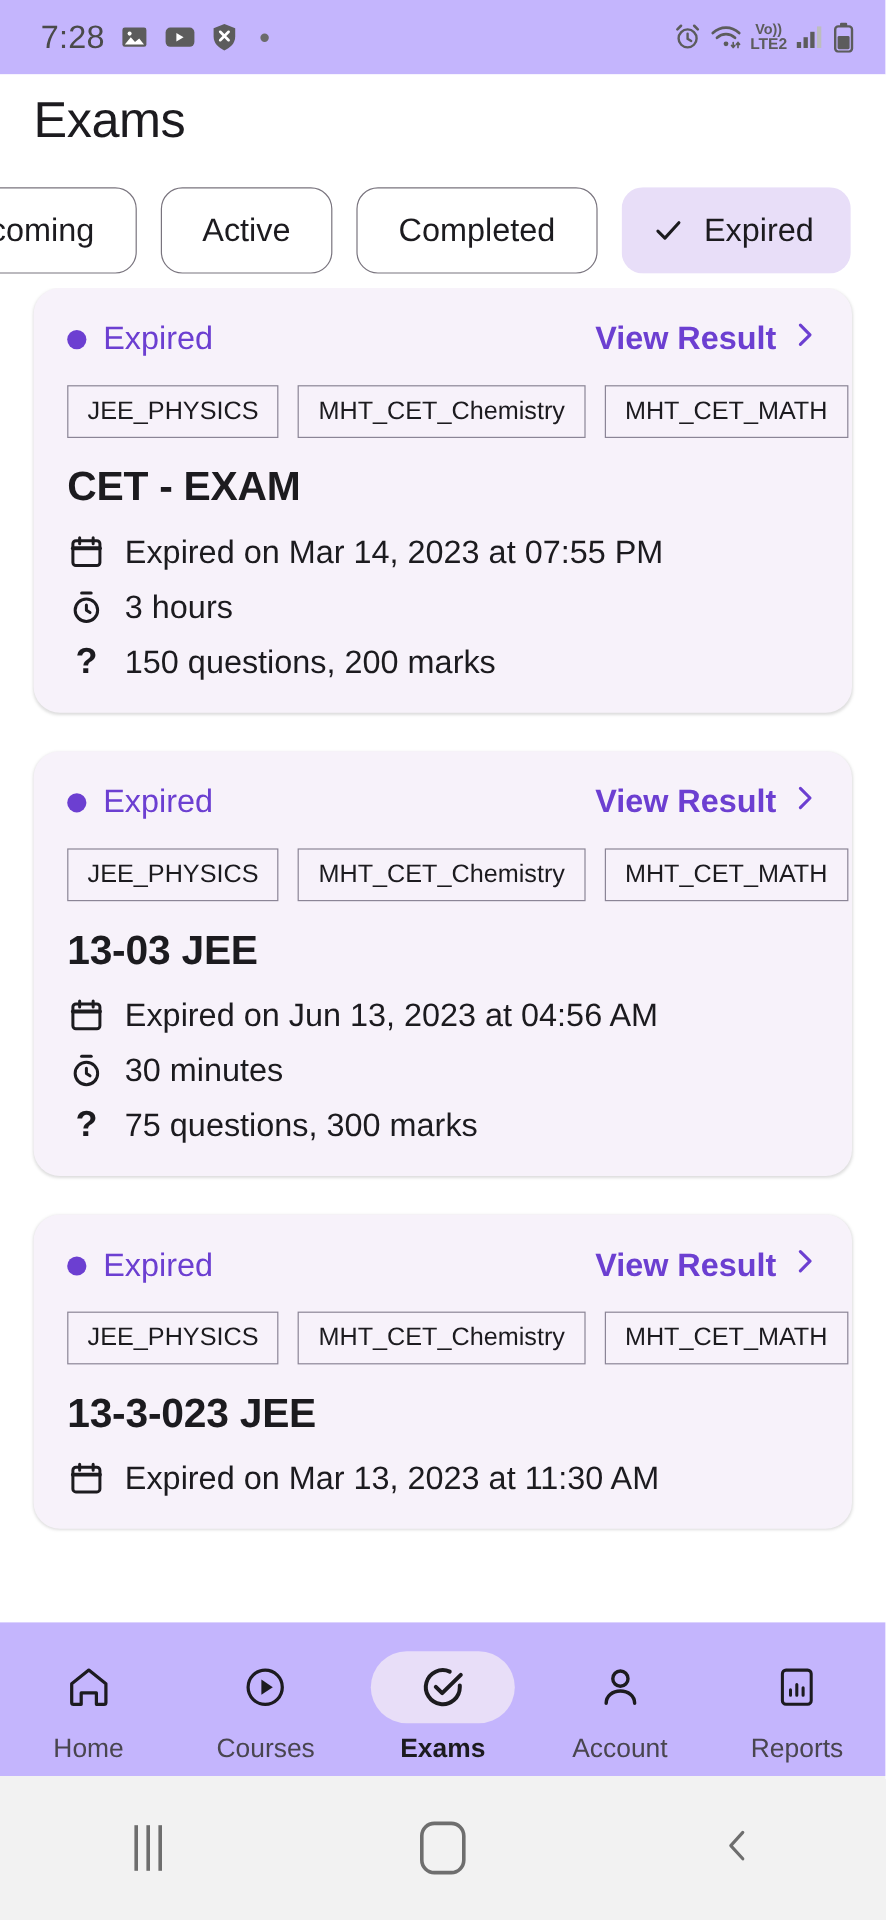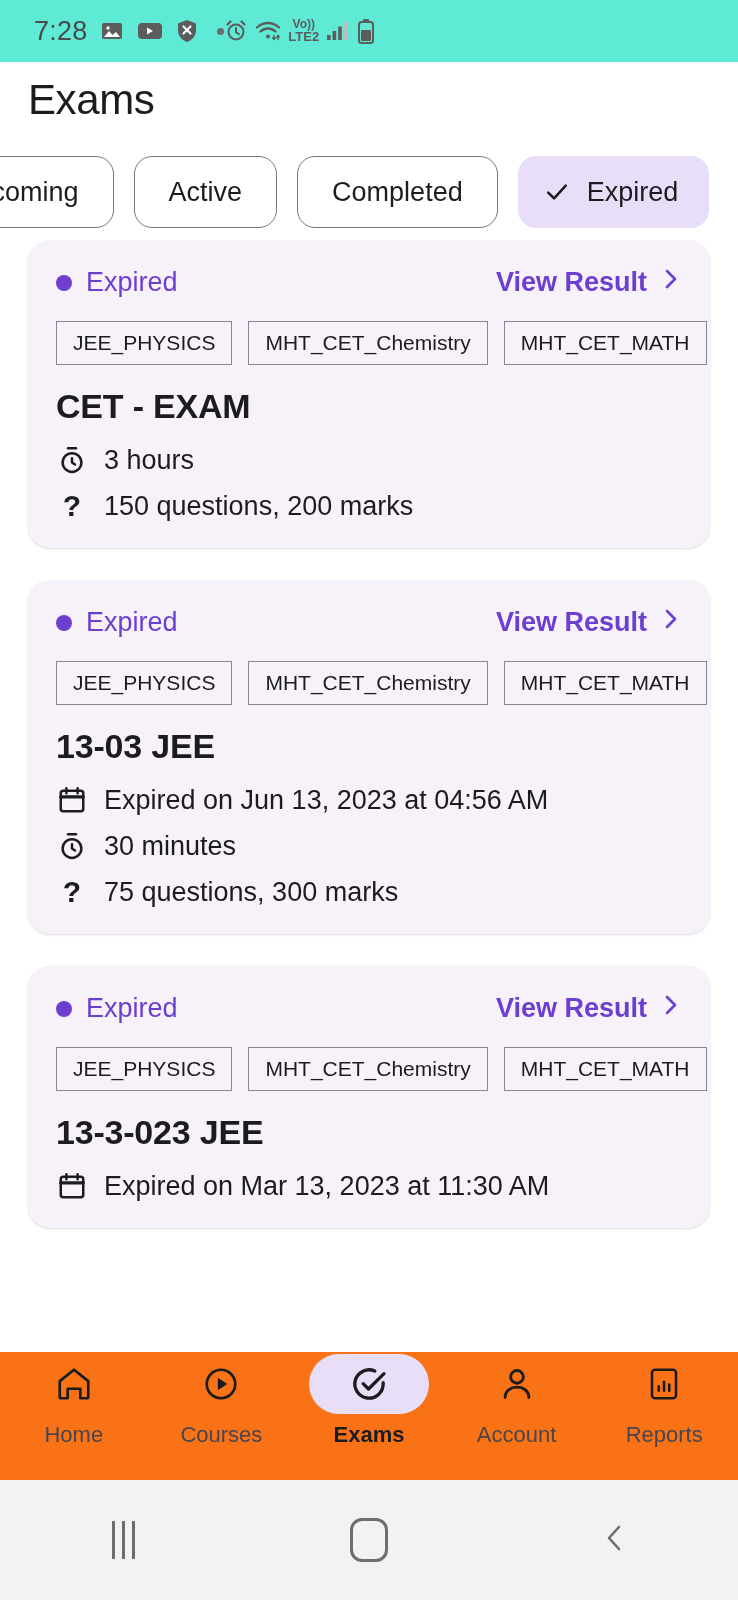--- a/index.html
+++ b/index.html
@@ -16,22 +16,23 @@
     display: flex;
     flex-direction: column;
   }
 
   
   .statusbar {
     height: 62px;
     flex: 0 0 62px;
     display: flex;
     align-items: center;
+    justify-content: space-between;
     padding: 0 26px 0 34px;
-    background: #5eead4;
+    background: #c4b5fd;
   }
   .sb-left { display: flex; align-items: center; gap: 13px; }
   .sb-time {
     font-size: 27px;
     color: #4a4a4a;
     letter-spacing: 0.2px;
   }
   .sb-right { display: flex; align-items: center; gap: 7px; }
   .sb-icon { display: inline-flex; align-items: center; justify-content: center; color: #5c5c5c; }
   .sb-dot { width: 7px; height: 7px; border-radius: 50%; background: #6b6b6b; margin-left: 6px; }
@@ -171,24 +172,24 @@
   }
   .qmark {
     font-size: 30px;
     font-weight: bold;
     line-height: 1;
   }
 
   
   .bottom-nav {
     flex: 0 0 128px;
-    background: #f97316;
+    background: #c4b5fd;
     display: flex;
     align-items: flex-start;
-    padding-top: 2px;
+    padding-top: 24px;
     z-index: 5;
   }
   .nav-item {
     flex: 1 1 0;
     display: flex;
     flex-direction: column;
     align-items: center;
     gap: 8px;
   }
   .nav-pill {
@@ -338,20 +339,30 @@
           </div>
           <div class="chips">
             <span class="chip">JEE_PHYSICS</span>
             <span class="chip">MHT_CET_Chemistry</span>
             <span class="chip">MHT_CET_MATH</span>
           </div>
           <div class="exam-name">CET - EXAM</div>
           <div class="meta-row">
             <span class="meta-icon">
               <svg width="30" height="30" viewBox="0 0 24 24" fill="none" stroke="#1c1b1f" stroke-width="2" stroke-linecap="round" stroke-linejoin="round">
+                <rect x="3" y="4.5" width="18" height="16.5" rx="2"></rect>
+                <path d="M3 9.5h18" stroke-width="2.6"></path>
+                <path d="M7.5 2.5v4M16.5 2.5v4"></path>
+              </svg>
+            </span>
+            <span class="meta-text">Expired on Mar 14, 2023 at 07:55 PM</span>
+          </div>
+          <div class="meta-row">
+            <span class="meta-icon">
+              <svg width="30" height="30" viewBox="0 0 24 24" fill="none" stroke="#1c1b1f" stroke-width="2" stroke-linecap="round" stroke-linejoin="round">
                 <circle cx="12" cy="14" r="7.5"></circle>
                 <path d="M12 10.5V14l2.4 1.6"></path>
                 <path d="M8.8 2.5h6.4"></path>
               </svg>
             </span>
             <span class="meta-text">3 hours</span>
           </div>
           <div class="meta-row">
             <span class="meta-icon">
               <span class="qmark">?</span>

